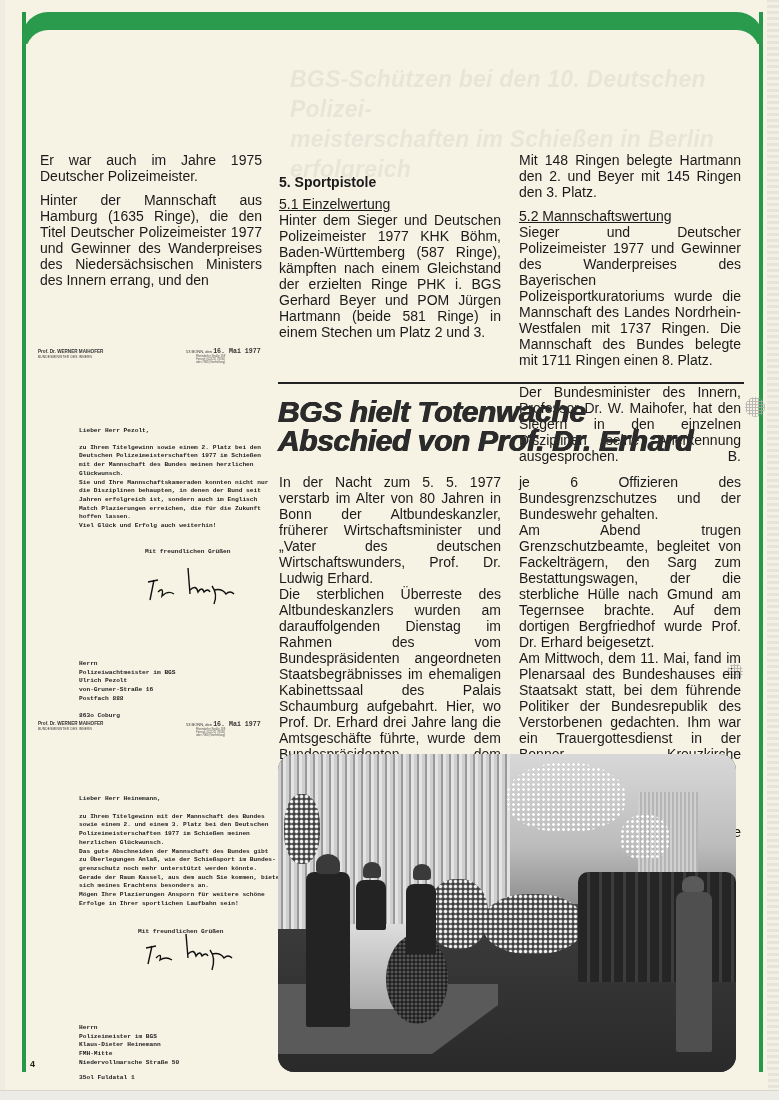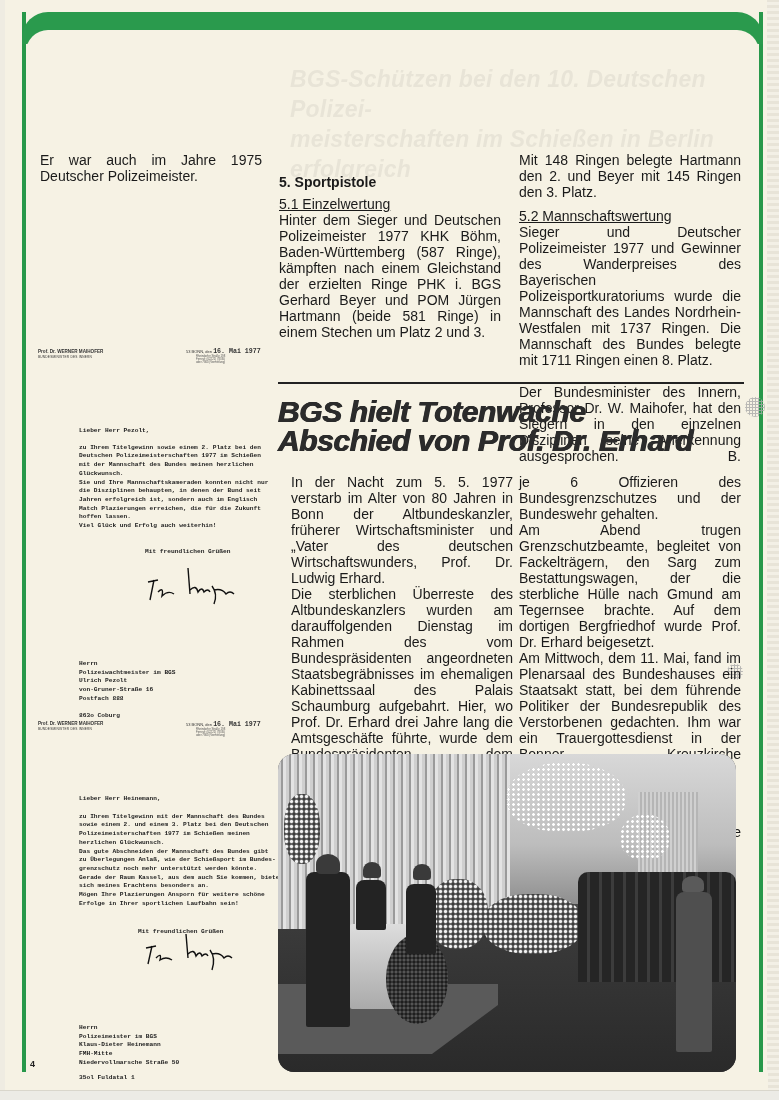--- a/index.html
+++ b/index.html
@@ -32,21 +32,21 @@
   .col3 { left: 519px; top: 152px; width: 222px; }
   .sig-right { text-align: right; }
 
   .rule { position: absolute; left: 278px; top: 382px; width: 466px; height: 2px; background: #222; }
   .headline { position: absolute; left: 278px; top: 397px; width: 470px; font-family: "Liberation Sans", sans-serif; font-weight: 900;
     font-style: italic; font-size: 30px; line-height: 29px; color: #2b2b2b; letter-spacing: -0.4px;
     text-shadow: 0.6px 0 0 #2b2b2b, -0.4px 0 0 #2b2b2b; }
   .halftone-dot { position: absolute; width: 20px; height: 20px; border-radius: 50%;
     background: radial-gradient(circle, #aaa 1px, transparent 1.3px) 0 0/3px 3px; opacity: 0.8; }
 
-  .art1 { left: 291px; top: 474px; width: 222px; }
+  .art1 { left: 279px; top: 474px; width: 222px; }
   .art2 { left: 519px; top: 474px; width: 222px; }
 
   .letter { position: absolute; font-family: "Liberation Mono", monospace; font-size: 6.2px; line-height: 8.7px; color: #222; font-weight: 700; }
   .lh-name { position: absolute; font-family: "Liberation Sans", sans-serif; font-size: 4.6px; font-weight: 700; line-height: 5.5px; color: #333; }
   .lh-name .sub { font-size: 3.2px; font-weight: 400; letter-spacing: 0.2px; }
   .lh-date { position: absolute; font-family: "Liberation Sans", sans-serif; font-size: 4px; color: #333; line-height: 4.6px; }
   .lh-date .big { font-family: "Liberation Mono", monospace; font-size: 6.6px; font-weight: 700; }
   .lh-date .addr { font-size: 2.8px; line-height: 3.4px; padding-left: 10px; color: #555; }
   .letter .body { white-space: pre; }
   .greet-close { position: absolute; font-family: "Liberation Mono", monospace; font-size: 6.2px; font-weight: 700; color: #222; }
@@ -88,20 +88,21 @@
 <div class="frame-cover-bottom"></div>
 
 <div class="ghost-title">
   <div>BGS-Schützen bei den 10. Deutschen Polizei-</div>
   <div>meisterschaften im Schießen in Berlin erfolgreich</div>
 </div>
 
 <div class="col col1">
   <p>Er war auch im Jahre 1975 Deutscher Polizeimeister.</p>
   <div class="gap"></div>
+  <p>Hinter der Mannschaft aus Hamburg (1635 Ringe), die den Titel Deutscher Polizeimeister 1977 und Gewinner des Wanderpreises des Niedersächsischen Ministers des Innern errang, und den</p>
 </div>
 
 <div class="col col2">
   <p class="section-head">5. Sportpistole</p>
   <p class="subhead">5.1 Einzelwertung</p>
   <p>Hinter dem Sieger und Deutschen Polizeimeister 1977 KHK Böhm, Baden-Württemberg (587 Ringe), kämpften nach einem Gleichstand der erzielten Ringe PHK i. BGS Gerhard Beyer und POM Jürgen Hartmann (beide 581 Ringe) in einem Stechen um Platz 2 und 3.</p>
 </div>
 
 <div class="col col3">
   <p>Mit 148 Ringen belegte Hartmann den 2. und Beyer mit 145 Ringen den 3. Platz.</p>

